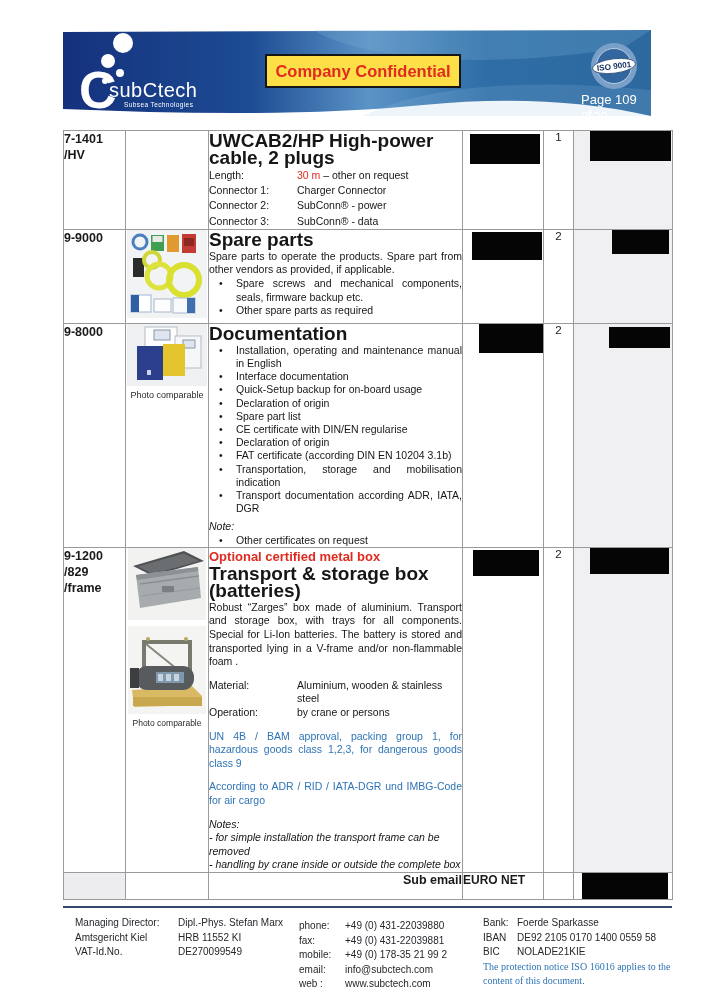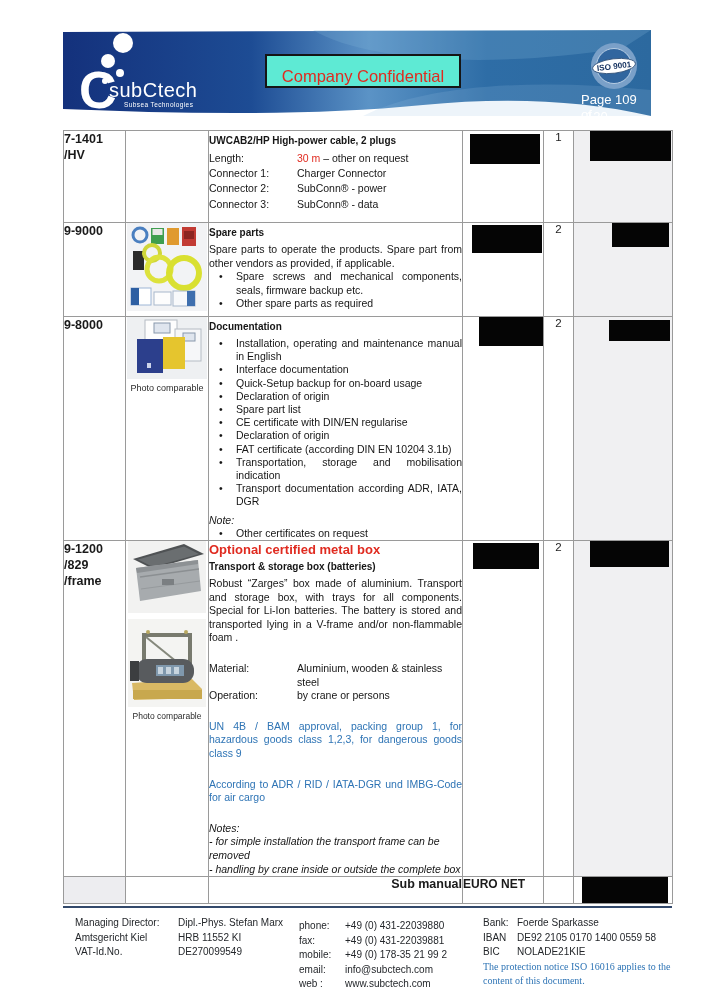--- a/index.html
+++ b/index.html
@@ -5,48 +5,48 @@
   html,body{margin:0;padding:0;background:#ffffff;}
   .page{position:relative;width:707px;height:1000px;background:#fff;overflow:hidden;
         font-family:"Liberation Sans",sans-serif;color:#1a1a1a;}
 
   
   .header{position:absolute;left:63px;top:30px;width:588px;height:86px;overflow:hidden;}
   .band-svg{position:absolute;left:0;top:0;}
   .logo-c{position:absolute;left:16px;top:34px;color:#fff;font-size:52px;font-weight:bold;line-height:1;}
   .logo-name{position:absolute;left:46px;top:49px;color:#fff;font-size:20px;letter-spacing:.5px;}
   .logo-tag{position:absolute;left:61px;top:71px;color:#fff;font-size:6.5px;letter-spacing:.4px;}
-  .conf-box{position:absolute;left:202px;top:24px;width:192px;height:30px;background:#5eead4;
-            border:2px solid #151515;display:flex;align-items:flex-end;justify-content:center;}
+  .conf-box{position:absolute;left:202px;top:24px;width:192px;height:30px;background:#fde047;
+            border:2px solid #151515;display:flex;align-items:center;justify-content:center;font-weight:bold;}
   .conf-box span{color:#e02b20;font-size:16.5px;}
   .badge{position:absolute;left:527px;top:12px;}
   .page-of{position:absolute;left:518px;top:62px;color:#fff;font-size:13px;}
   .page-of2{position:absolute;left:523px;top:79px;color:#fff;font-size:13px;}
 
   
   .doc-table{position:absolute;left:63px;top:130px;width:609px;border-collapse:collapse;table-layout:fixed;}
   .doc-table td{border:1px solid #9a9a9a;vertical-align:top;padding:0;overflow:hidden;}
   .item-cell{font-weight:bold;font-size:12.5px;line-height:16px;padding:4px 4px 0 5px;}
   .photo-cell{text-align:center;padding-top:2px;}
   .photo-caption{font-size:9px;color:#2a2a2a;margin-top:0;}
   .desc-cell{padding:2px 6px 2px 7px;font-size:10.5px;line-height:13.6px;color:#161616;}
-  .desc-title{font-weight:bold;font-size:10px;line-height:17px;margin:1px 0 2px 0;}
+  .desc-title{font-weight:bold;font-size:19px;line-height:17px;margin:1px 0 2px 0;}
   .desc-title-red{font-weight:bold;font-size:13px;line-height:16px;color:#e02b20;margin-top:1px;}
   .spec-row{display:flex;line-height:15.2px;}
   .spec-label{width:88px;flex:none;}
   .spec-value{flex:1;}
   .bullet-row{display:flex;padding-left:10px;}
   .bullet-marker{width:17px;flex:none;}
   .bullet-text{flex:1;text-align:justify;}
   .just{text-align:justify;}
   .red{color:#e02b20;}
   .blue{color:#2e74b5;}
   .italic{font-style:italic;}
   .mt5{margin-top:5px;}
-  .mt7{margin-top:17px;}
+  .mt7{margin-top:10px;}
   .qty-cell{text-align:center;font-size:11.5px;color:#222;padding-top:4px;}
   .total-cell{background:#f0f0f2;}
   .redact{background:#050505;}
   .subtotal-label{font-weight:bold;font-size:12.5px;text-align:right;padding:5px 6px 0 0;}
   .euro-net{font-weight:bold;font-size:12px;padding:7px 0 0 10px;}
   .gray-cell{background:#ededf0;}
 
   
   .footer{position:absolute;left:63px;top:906px;width:609px;font-size:10px;line-height:14.6px;color:#24272b;}
   .footer-rule{height:2px;background:#33496b;}
@@ -329,21 +329,21 @@
       </td>
       <td class="qty-cell">2</td>
       <td class="total-cell">
         <div class="redact" style="width:79px;height:26px;margin:0 0 0 16px"></div>
       </td>
     </tr>
 
     <tr style="height:26px">
       <td class="gray-cell"></td>
       <td></td>
-      <td class="subtotal-label">Sub manual</td>
+      <td class="subtotal-label">Sub email</td>
       <td class="euro-net">EURO NET</td>
       <td></td>
       <td>
         <div class="redact" style="width:86px;height:26px;margin:0 0 0 8px"></div>
       </td>
     </tr>
   </tbody>
     </table>
 
   <div class="footer">

